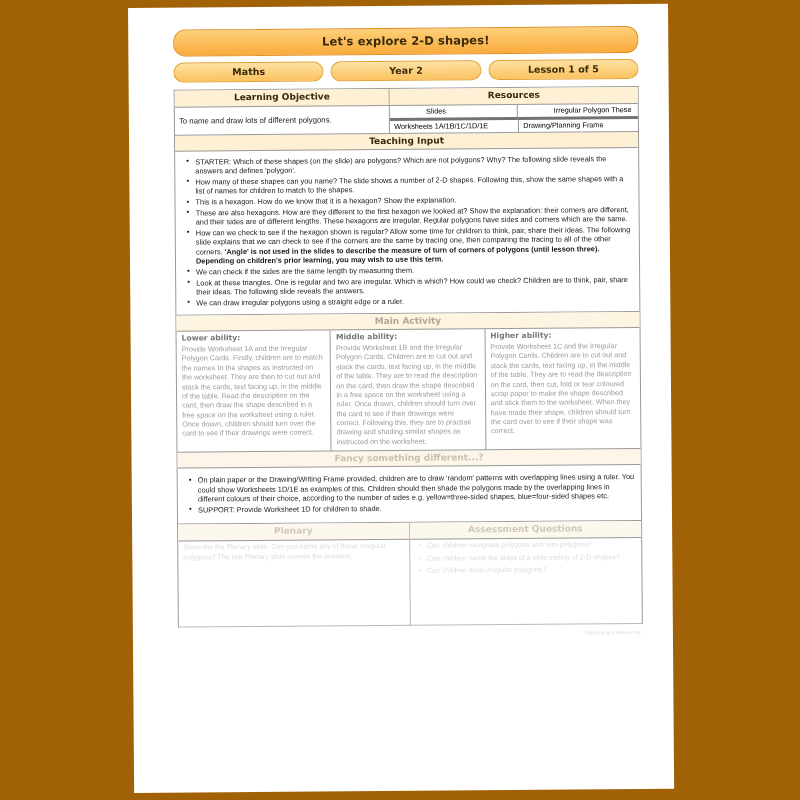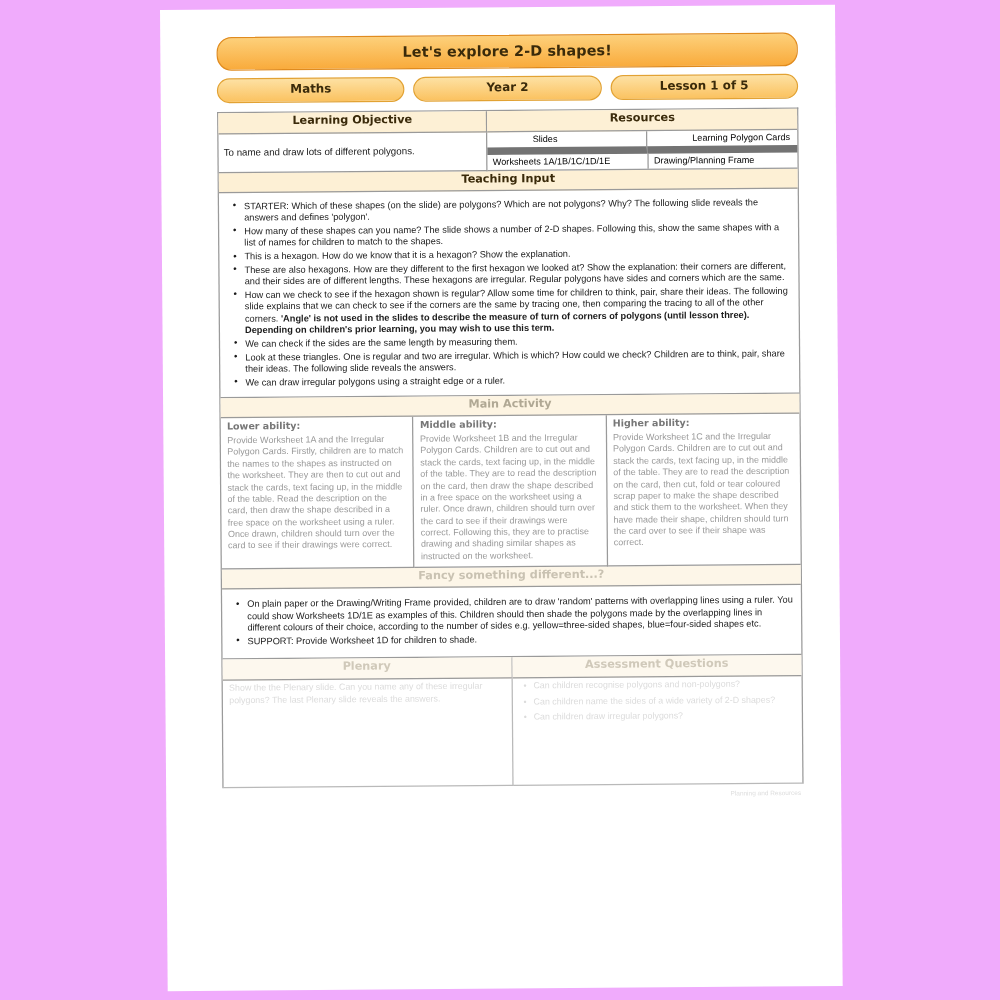--- a/index.html
+++ b/index.html
@@ -7,21 +7,21 @@
     padding: 0;
     width: 800px;
     height: 800px;
     background: #ffffff;
     font-family: "Liberation Sans", sans-serif;
   }
   .page {
     position: relative;
     width: 800px;
     height: 800px;
-    background: #f0abfc;
+    background: #a16207;
     overflow: hidden;
   }
   
   .sheet {
     position: absolute;
     left: 128px;
     top: 8px;
     width: 540px;
     height: 785px;
     background: #ffffff;
@@ -104,21 +104,21 @@
     display: flex;
     align-items: center;
     min-height: 27px;
     font-size: 7.8px;
   }
   .res-line {
     font-size: 7.3px;
     padding: 1.5px 4px;
     line-height: 1.2;
   }
-  .res-line.b { border-bottom: 6px solid #737373; padding-left: 36px; }
+  .res-line.b { border-bottom: 3px solid #737373; padding-left: 36px; }
 
   .band {
     background: #fdf0d5;
     text-align: center;
     font-weight: bold;
     font-size: 9px;
     font-family: "DejaVu Sans", sans-serif;
     color: #3a2a0a;
     border-bottom: 1px solid #9a9a9a;
     padding: 2px 0 3px 0;
@@ -219,21 +219,21 @@
         <div class="row">
           <div class="cell hdr col-left">Learning Objective</div>
           <div class="cell hdr col-right">Resources</div>
         </div>
 
         <div class="row">
           <div class="cell col-left obj-cell">To name and draw lots of different polygons.</div>
           <div class="col-right" style="border-bottom:1px solid #9a9a9a; box-sizing:border-box;">
             <div class="row">
               <div class="res-line res-sub-l b">Slides</div>
-              <div class="res-line res-sub-r b">Learning Polygon Cards</div>
+              <div class="res-line res-sub-r b">Irregular Polygon These</div>
             </div>
             <div class="row">
               <div class="res-line res-sub-l">Worksheets 1A/1B/1C/1D/1E</div>
               <div class="res-line res-sub-r">Drawing/Planning Frame</div>
             </div>
           </div>
         </div>
 
         <div class="band">Teaching Input</div>
         <div class="cell full" style="padding:3px 6px 4px 6px;">

